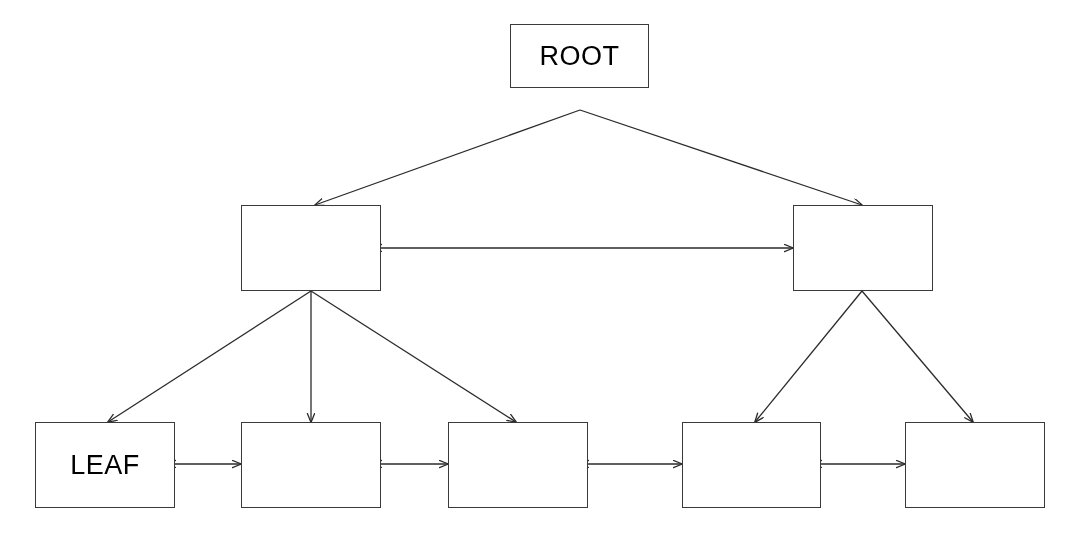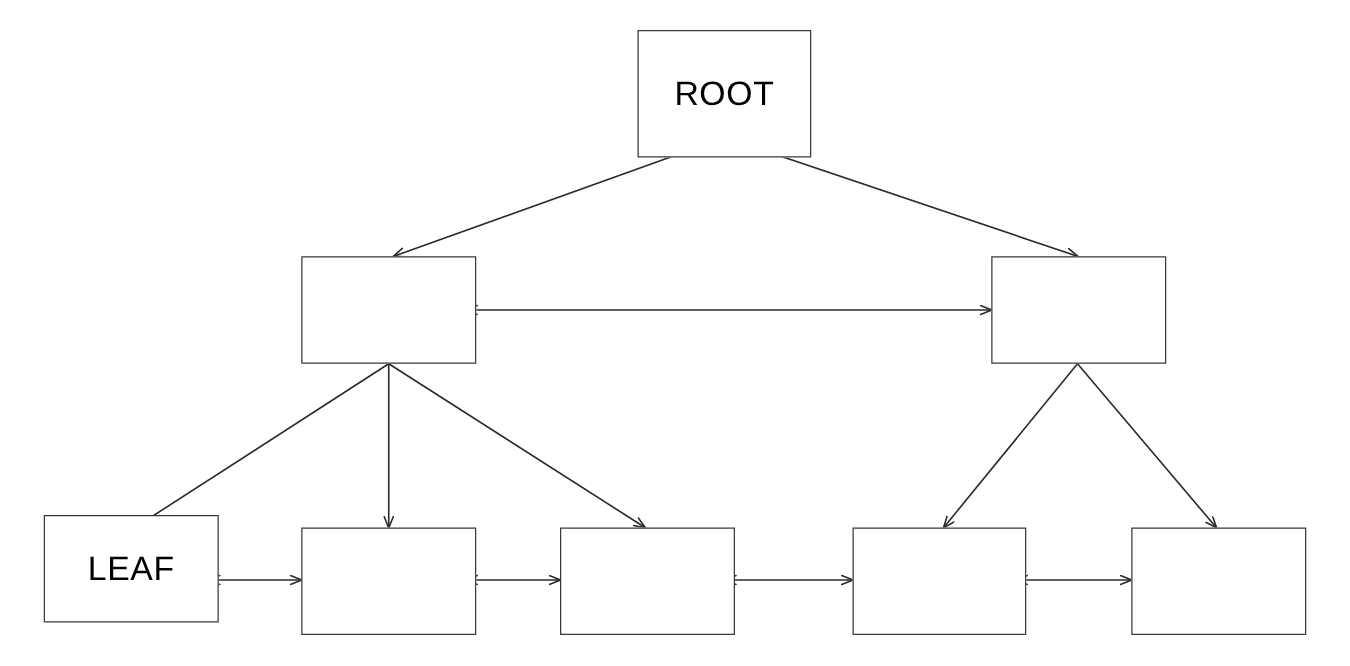--- a/index.html
+++ b/index.html
@@ -65,30 +65,30 @@
         <line x1="311" y1="291" x2="516" y2="422" stroke="#2b2b2b" stroke-width="1.3" marker-end="url(#arrow-end)"></line>
         <line x1="862" y1="291" x2="755" y2="422" stroke="#2b2b2b" stroke-width="1.3" marker-end="url(#arrow-end)"></line>
         <line x1="862" y1="291" x2="973" y2="422" stroke="#2b2b2b" stroke-width="1.3" marker-end="url(#arrow-end)"></line>
         <line x1="175" y1="464" x2="241" y2="464" stroke="#2b2b2b" stroke-width="1.3" marker-end="url(#arrow-end)" marker-start="url(#arrow-start)"></line>
         <line x1="381" y1="464" x2="448" y2="464" stroke="#2b2b2b" stroke-width="1.3" marker-end="url(#arrow-end)" marker-start="url(#arrow-start)"></line>
         <line x1="588" y1="464" x2="682" y2="464" stroke="#2b2b2b" stroke-width="1.3" marker-end="url(#arrow-end)" marker-start="url(#arrow-start)"></line>
         <line x1="821" y1="464" x2="905" y2="464" stroke="#2b2b2b" stroke-width="1.3" marker-end="url(#arrow-end)" marker-start="url(#arrow-start)"></line>
       </g>
   </svg>
   <div id="node-layer">
-      <div class="node" style="left: 510px; top: 24px; width: 139px; height: 102px; border-color: rgb(58, 58, 58); background: rgb(255, 255, 255);">
+      <div class="node" style="left: 510px; top: 24px; width: 139px; height: 64px; border-color: rgb(58, 58, 58); background: rgb(255, 255, 255);">
         <span class="node-label" style="color: rgb(0, 0, 0);">ROOT</span>
       </div>
       <div class="node" style="left: 241px; top: 205px; width: 140px; height: 86px; border-color: rgb(58, 58, 58); background: rgb(255, 255, 255);">
         <span class="node-label" style="color: rgb(0, 0, 0);"></span>
       </div>
       <div class="node" style="left: 793px; top: 205px; width: 140px; height: 86px; border-color: rgb(58, 58, 58); background: rgb(255, 255, 255);">
         <span class="node-label" style="color: rgb(0, 0, 0);"></span>
       </div>
-      <div class="node" style="left: 35px; top: 412px; width: 140px; height: 86px; border-color: rgb(58, 58, 58); background: rgb(255, 255, 255);">
+      <div class="node" style="left: 35px; top: 422px; width: 140px; height: 86px; border-color: rgb(58, 58, 58); background: rgb(255, 255, 255);">
         <span class="node-label" style="color: rgb(0, 0, 0);">LEAF</span>
       </div>
       <div class="node" style="left: 241px; top: 422px; width: 140px; height: 86px; border-color: rgb(58, 58, 58); background: rgb(255, 255, 255);">
         <span class="node-label" style="color: rgb(0, 0, 0);"></span>
       </div>
       <div class="node" style="left: 448px; top: 422px; width: 140px; height: 86px; border-color: rgb(58, 58, 58); background: rgb(255, 255, 255);">
         <span class="node-label" style="color: rgb(0, 0, 0);"></span>
       </div>
       <div class="node" style="left: 682px; top: 422px; width: 139px; height: 86px; border-color: rgb(58, 58, 58); background: rgb(255, 255, 255);">
         <span class="node-label" style="color: rgb(0, 0, 0);"></span>

